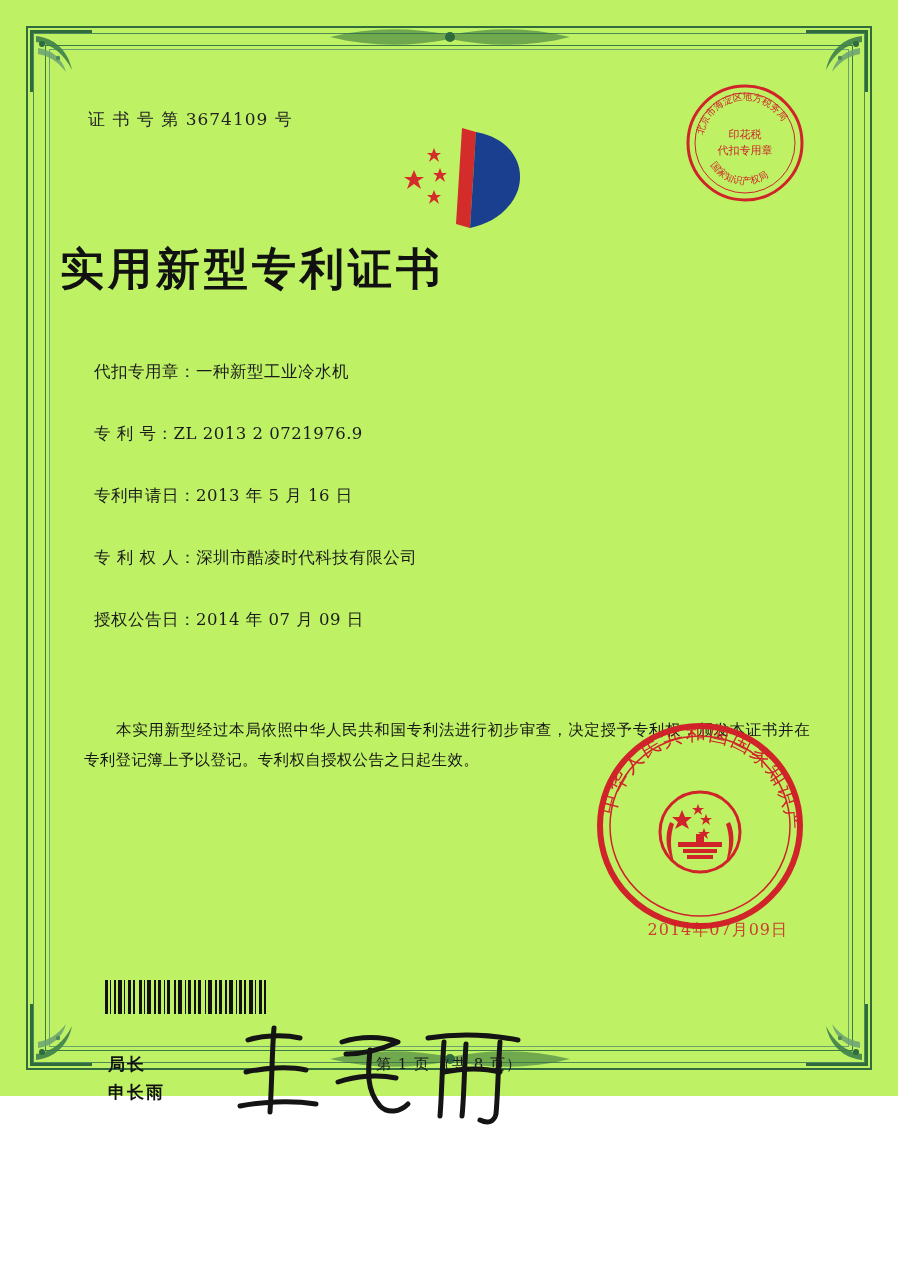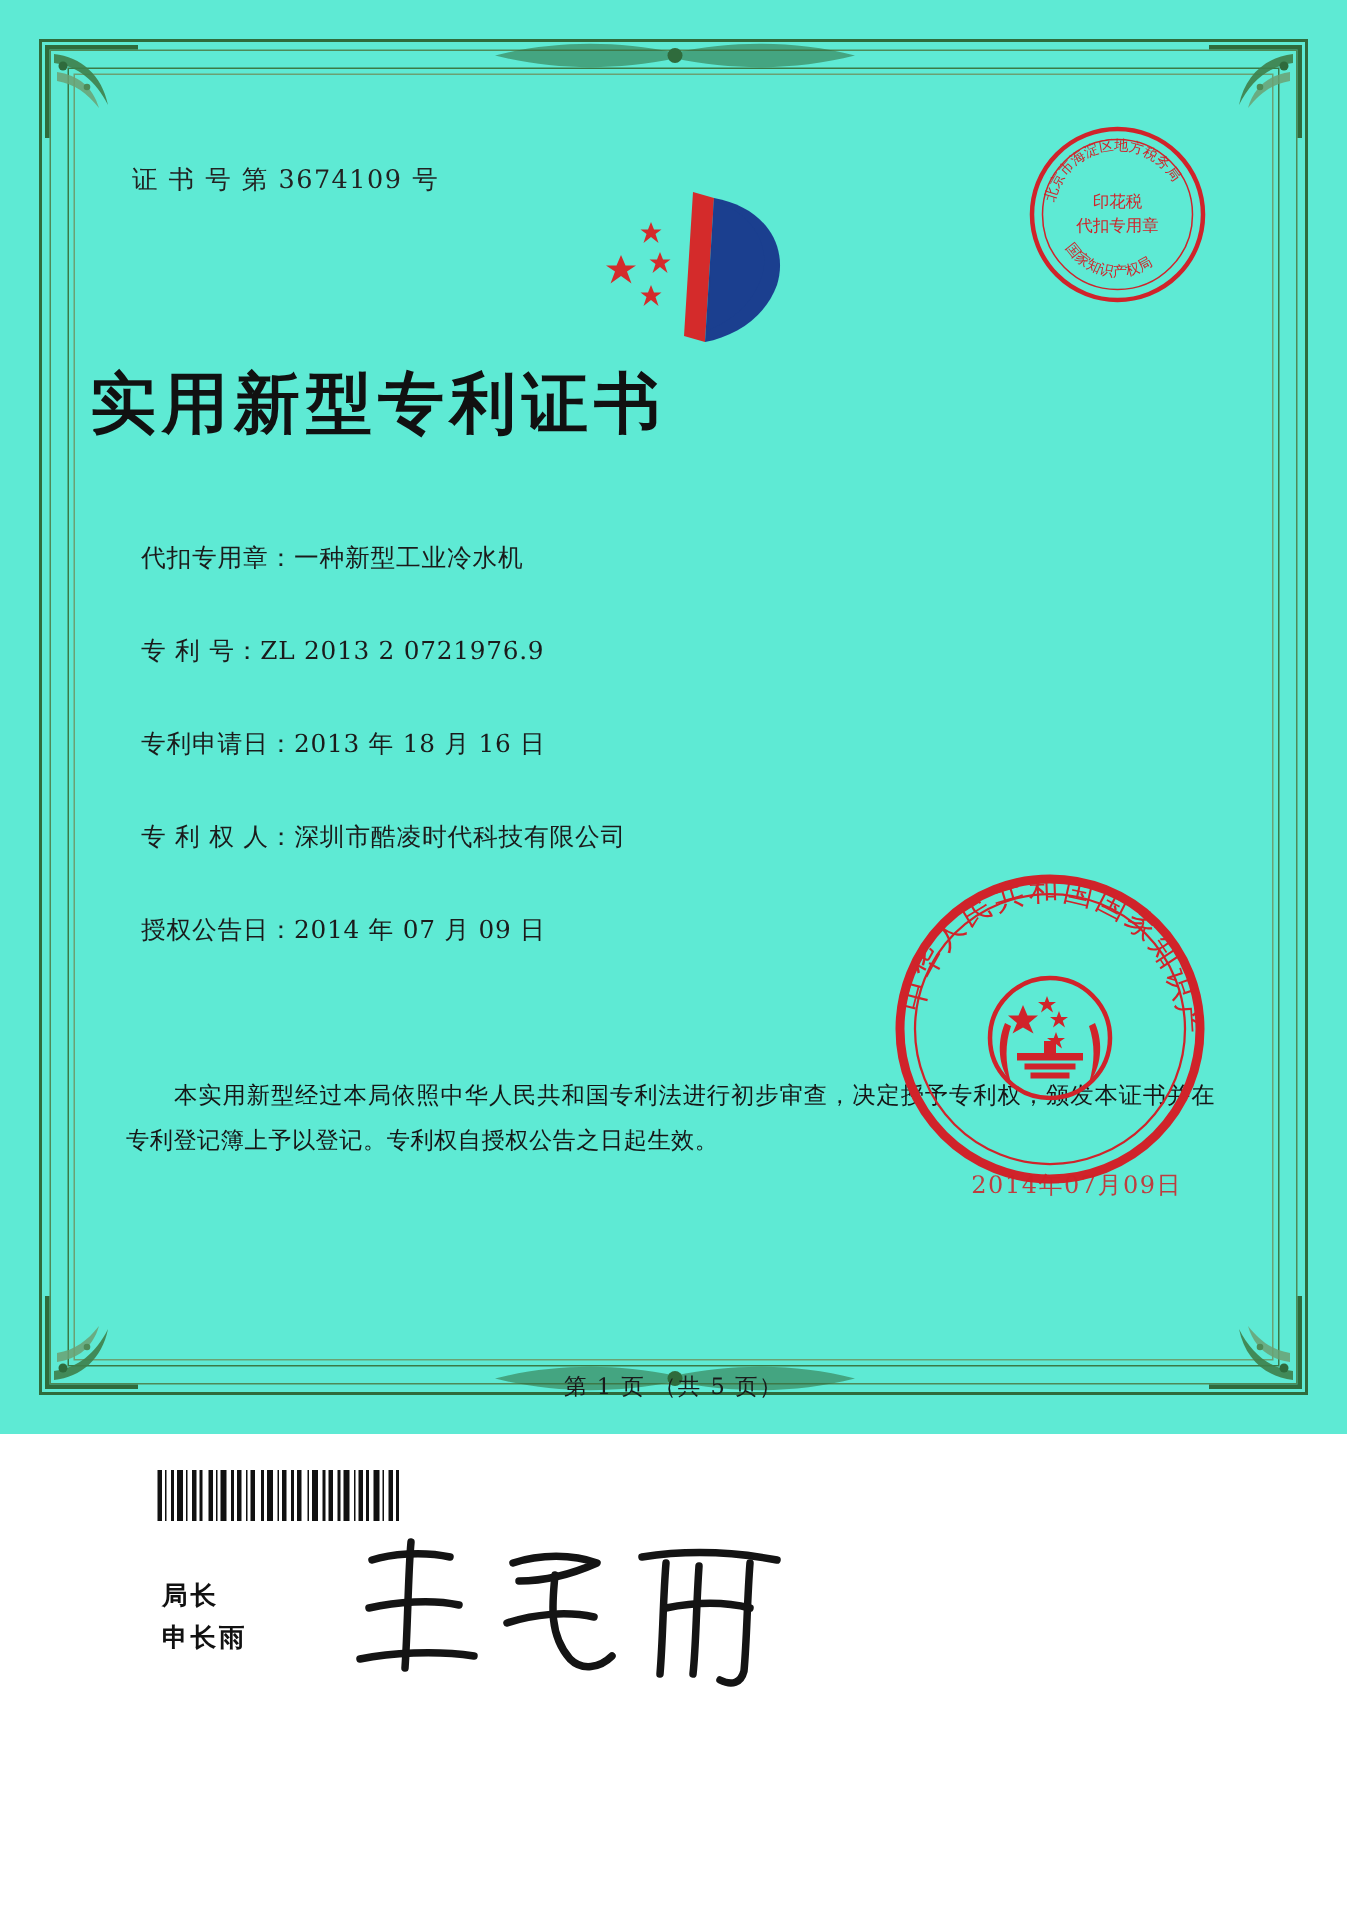--- a/index.html
+++ b/index.html
@@ -11,22 +11,22 @@
     height: 1280px;
     background: #ffffff;
     font-family: "DejaVu Serif", "Liberation Serif", serif;
     color: #1a1a1a;
     overflow: hidden;
   }
 
   .page {
     position: relative;
     width: 898px;
-    height: 956px;
-    background: #5eead4;
+    height: 1096px;
+    background: #bef264;
   }
 
   
   .frame-outer {
     position: absolute;
     left: 26px;
     top: 26px;
     right: 26px;
     bottom: 26px;
     border: 2px solid #2f6b3c;
@@ -318,21 +318,21 @@
     <div class="title">实用新型专利证书</div>
 
     <div class="fields">
       <div class="field">
         <span class="lbl">代扣专用章：</span><span class="val">一种新型工业冷水机</span>
       </div>
       <div class="field">
         <span class="lbl">专   利   号：</span><span class="val">ZL 2013 2 0721976.9</span>
       </div>
       <div class="field">
-        <span class="lbl">专利申请日：</span><span class="val">2013 年 18 月 16 日</span>
+        <span class="lbl">专利申请日：</span><span class="val">2013 年 5 月 16 日</span>
       </div>
       <div class="field">
         <span class="lbl">专 利 权 人：</span><span class="val">深圳市酷凌时代科技有限公司</span>
       </div>
       <div class="field">
         <span class="lbl">授权公告日：</span><span class="val">2014 年 07 月 09 日</span>
       </div>
     </div>
 
     <div class="paragraphs">
@@ -455,15 +455,15 @@
             <path d="M30 -14 C36 0 34 16 26 26 C30 12 30 0 26 -12 Z"></path>
           </g>
         </g>
       </svg>
     </div>
 
     <div class="seal-date">2014年07月09日</div>
 
   </div>
 
-  <div class="footer">第 1 页 （共 5 页）</div>
+  <div class="footer">第 1 页 （共 8 页）</div>
 
 </div>
 
 </body></html>

